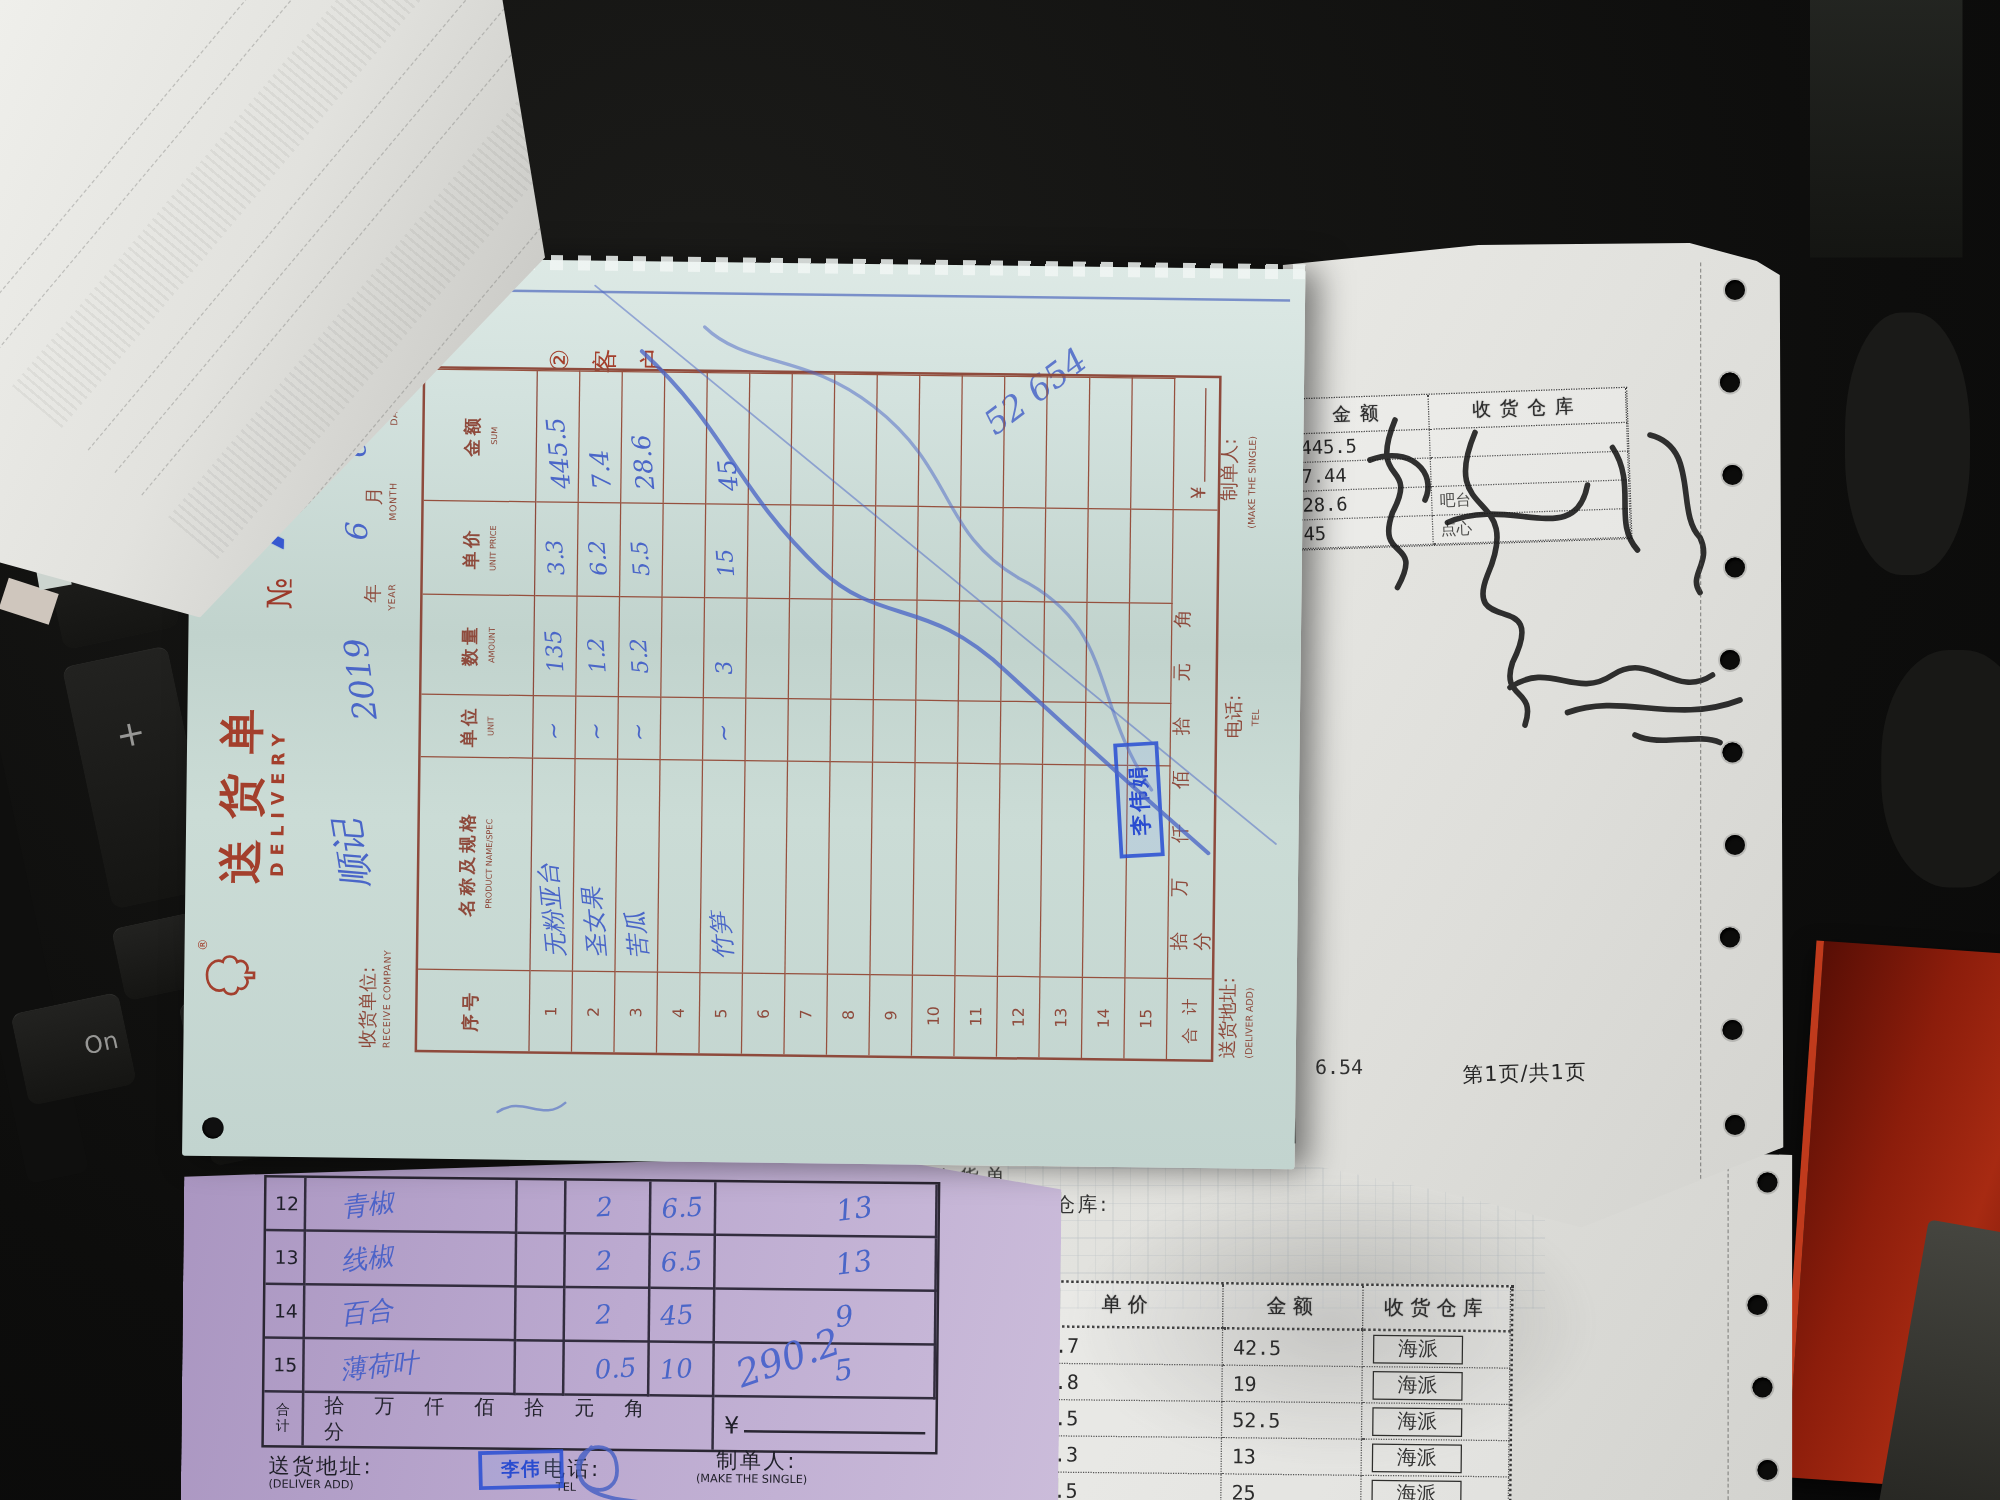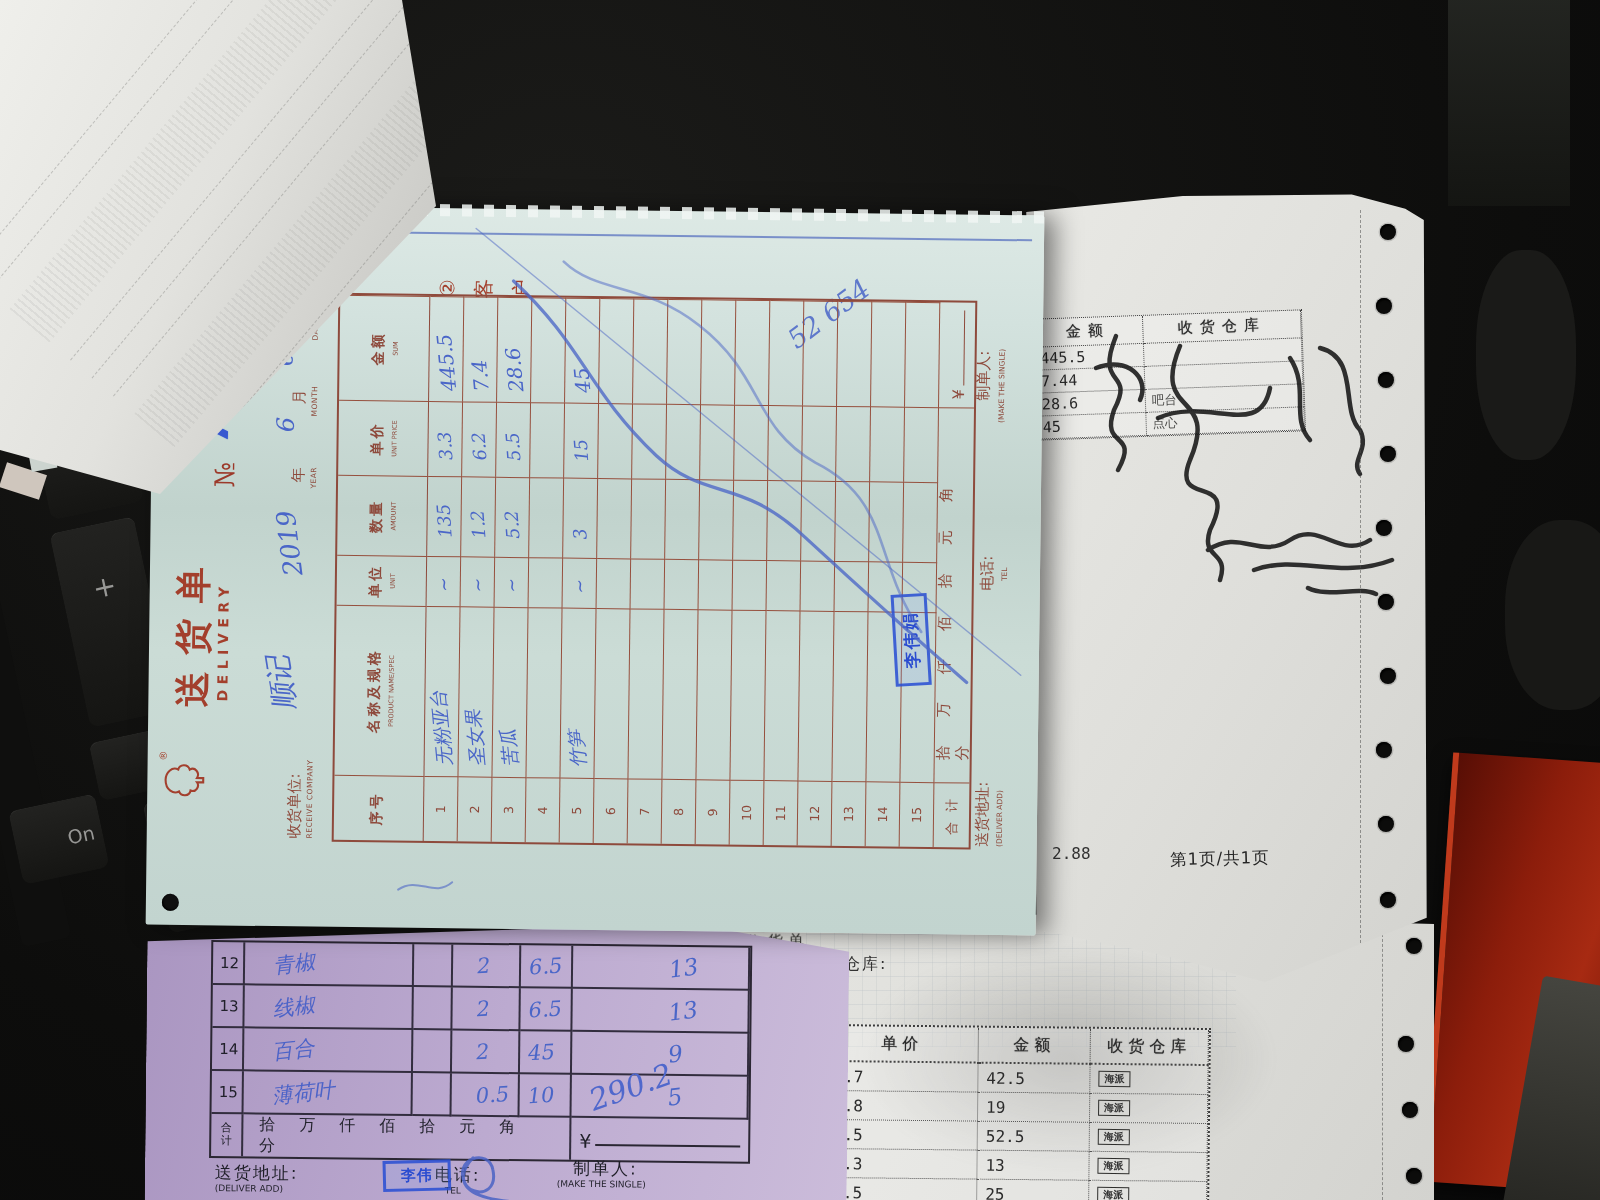--- a/index.html
+++ b/index.html
@@ -52,21 +52,21 @@
     display:flex;align-items:center;justify-content:center;letter-spacing:7px;font-size:15px;text-shadow:0 0 1px rgba(40,40,40,.7);}
   .trrows .cell{height:23px;border-right:1px dotted #555;border-bottom:1px dotted #555;font-size:15px;
     display:flex;align-items:center;padding-left:6px;box-sizing:border-box;}
   .trrows .wh{font-size:12.5px;color:#4c4c4a;}
   .brtable{left:268px;top:112px;width:382px;border:2px dotted #3a3a3a;transform:rotate(.6deg);background:rgba(255,255,255,.25);}
   .brhead,.brrow{display:grid;grid-template-columns:152px 112px 118px;}
   .brhead>div{height:34px;border-right:1px dotted #444;border-bottom:2px dotted #444;
     display:flex;align-items:center;justify-content:center;letter-spacing:5px;font-size:16px;text-shadow:0 0 1px rgba(40,40,40,.7);}
   .brrows .cell{height:29px;border-right:1px dotted #555;border-bottom:1px dotted #555;font-size:16px;
     display:flex;align-items:center;padding-left:8px;box-sizing:border-box;}
-  .bx{border:1.5px solid #2e2e2c;padding:0 5px;font-size:10px;color:#333;font-weight:bold;}
+  .bx{border:1.5px solid #2e2e2c;padding:0 19px;font-size:16px;color:#333;}
   .pagetxt{font-size:16.5px;color:#262626;letter-spacing:1px;transform:rotate(-1.5deg);}
   .fragtxt{font-size:16px;color:#333;}
   .slip-label{font-size:16px;color:#3b3b38;letter-spacing:5px;filter:blur(.4px);transform:rotate(-1deg);}
   .wh-label{font-size:16px;color:#333;letter-spacing:2px;filter:blur(.3px);}
   
   .paper-tl{left:0;top:0;width:440px;height:500px;
     clip-path:polygon(0 0,402px 0,436px 206px,160px 494px,0 450px);
     background:linear-gradient(115deg,#efefeb 0%,#e2e2de 45%,#cdcdc9 78%,#bebebb 100%);
     box-shadow:6px 10px 22px rgba(0,0,0,.5);}
   .fgroup{left:60px;top:-40px;width:520px;height:540px;transform:rotate(-50deg);opacity:.8;}
@@ -267,21 +267,21 @@
       <g fill="none" stroke="#161616" stroke-width="4.5" stroke-linecap="round" opacity=".88">
         <path d="M58,38 C36,92 78,70 56,112 C42,152 82,132 60,172"></path>
         <path d="M38,70 C70,58 92,80 82,102"></path>
         <path d="M122,48 C92,120 162,92 132,162 C112,212 182,172 152,232 C142,262 172,252 162,282"></path>
         <path d="M100,120 C150,98 202,142 212,90"></path>
         <path d="M232,60 C252,90 232,120 252,142 M262,50 C302,60 282,112 302,132 C312,152 292,162 302,176"></path>
         <path d="M150,252 C182,230 202,262 232,242 C262,222 282,262 312,242"></path>
         <path d="M196,272 C240,256 282,282 334,262 M250,290 C270,300 300,288 318,296"></path>
       </g>
     </svg>
-    <div class="abs dm fragtxt" style="left:34px;top:656px;">2.88</div>
+    <div class="abs dm fragtxt" style="left:34px;top:656px;">6.54</div>
     <div class="abs pagetxt" style="left:152px;top:660px;">第1页/共1页</div>
     <div class="perf-line" style="left:342px;top:22px;height:758px;"></div>
     <div class="hole" style="left:362px;top:36px;"></div>
     <div class="hole" style="left:358px;top:110px;"></div>
     <div class="hole" style="left:360px;top:184px;"></div>
     <div class="hole" style="left:362px;top:258px;"></div>
     <div class="hole" style="left:358px;top:332px;"></div>
     <div class="hole" style="left:360px;top:406px;"></div>
     <div class="hole" style="left:362px;top:480px;"></div>
     <div class="hole" style="left:358px;top:554px;"></div>

